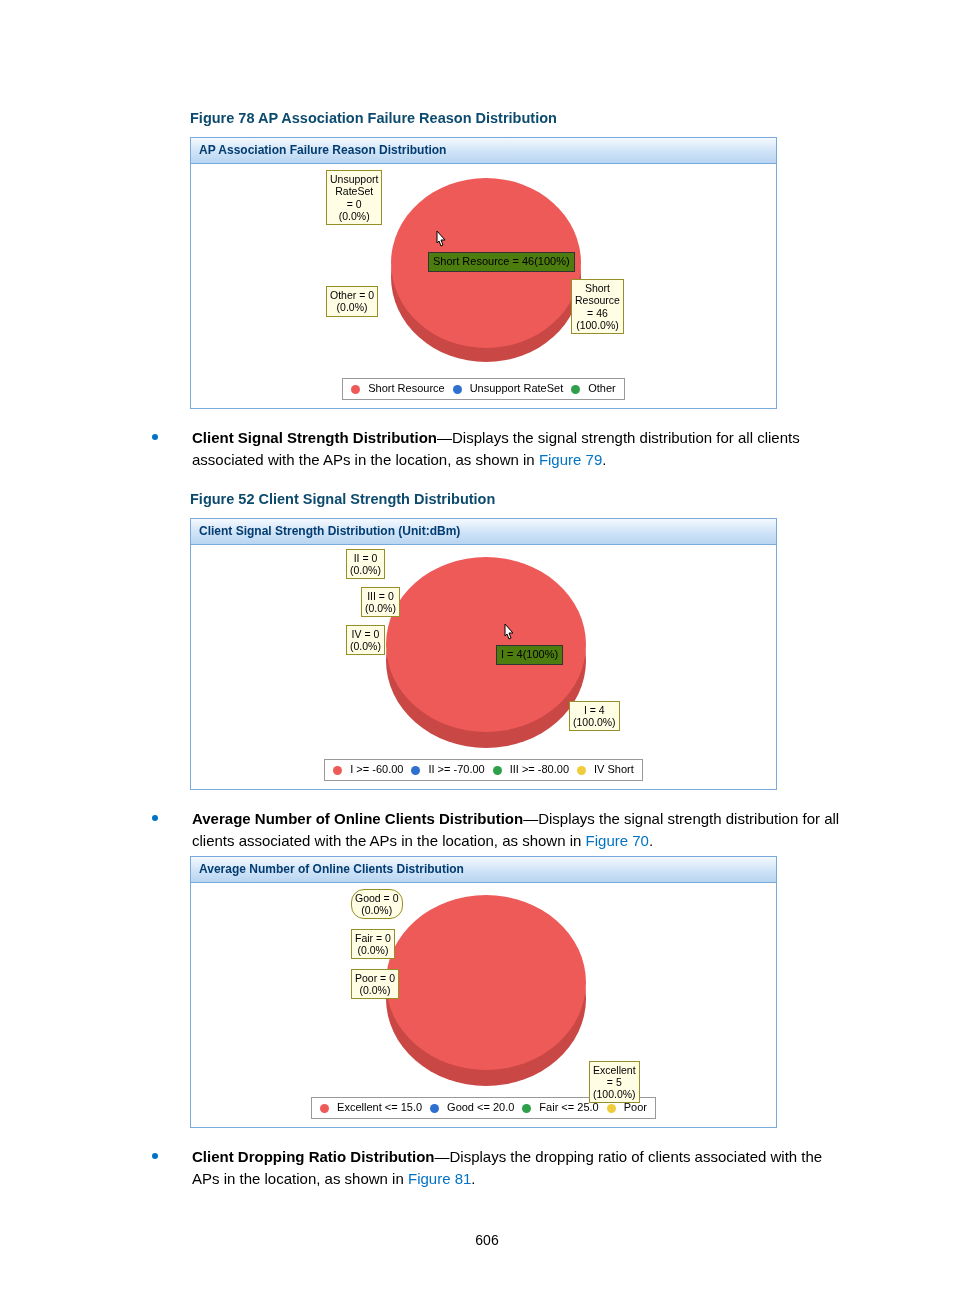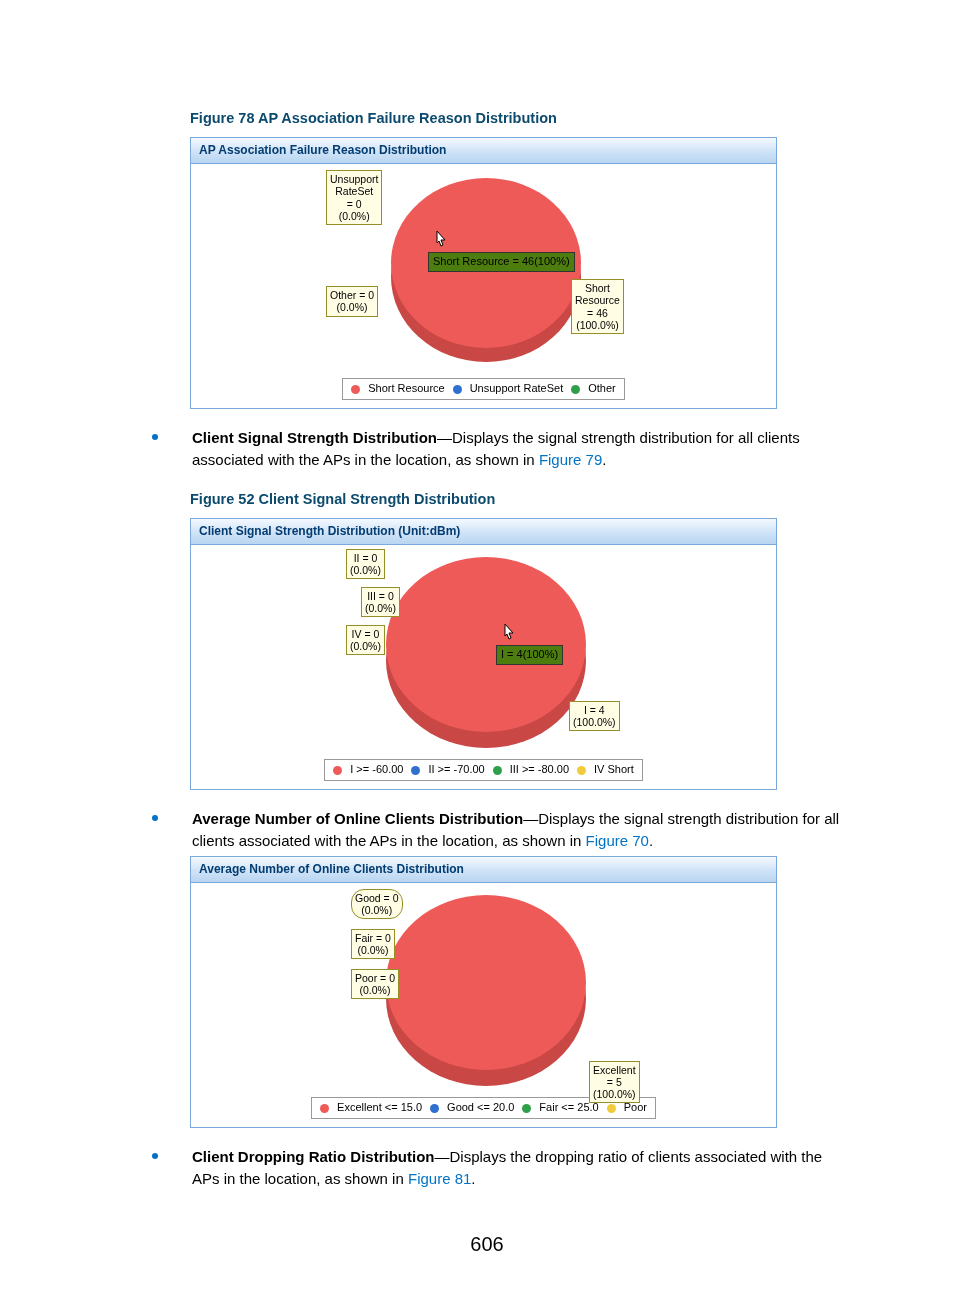--- a/index.html
+++ b/index.html
@@ -93,21 +93,21 @@
     margin:4px auto 8px auto;
     width:fit-content;
     text-align:center;
   }
   .swatch{
     width:9px;height:9px;border-radius:50%;display:inline-block;
   }
 
   
   .page-num{
-    text-align:center;font-size:20px;margin-top:40px;
+    text-align:center;font-size:14px;margin-top:40px;
   }
 </style>
 </head>
 <body>
 
 <div class="page">
 
   <div class="fig-cap">Figure 78 AP Association Failure Reason Distribution</div>
 
   <div class="panel">

